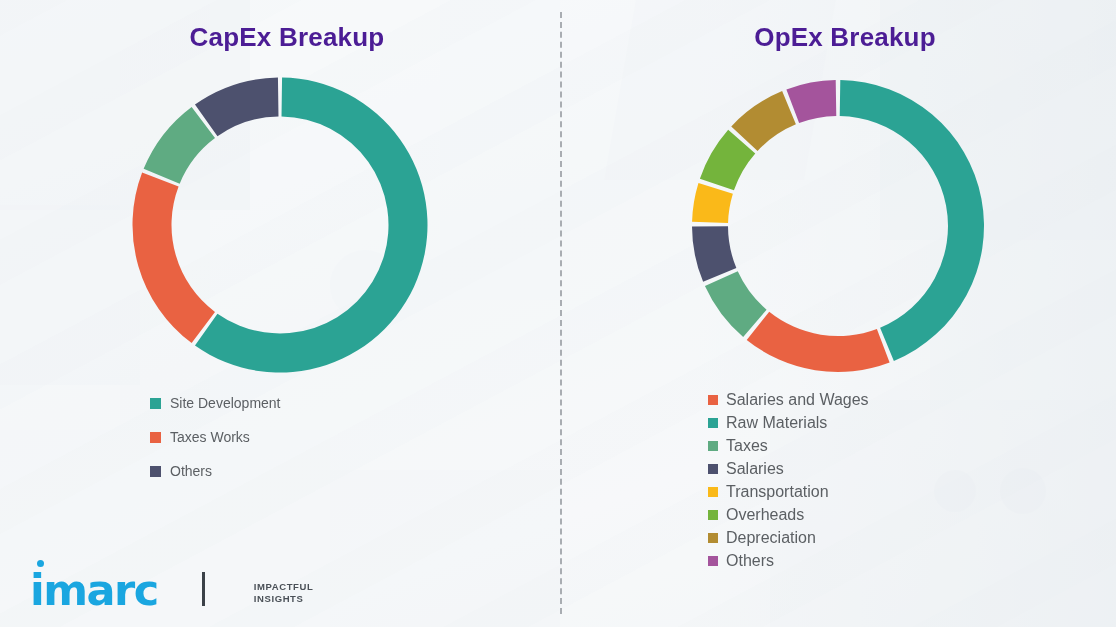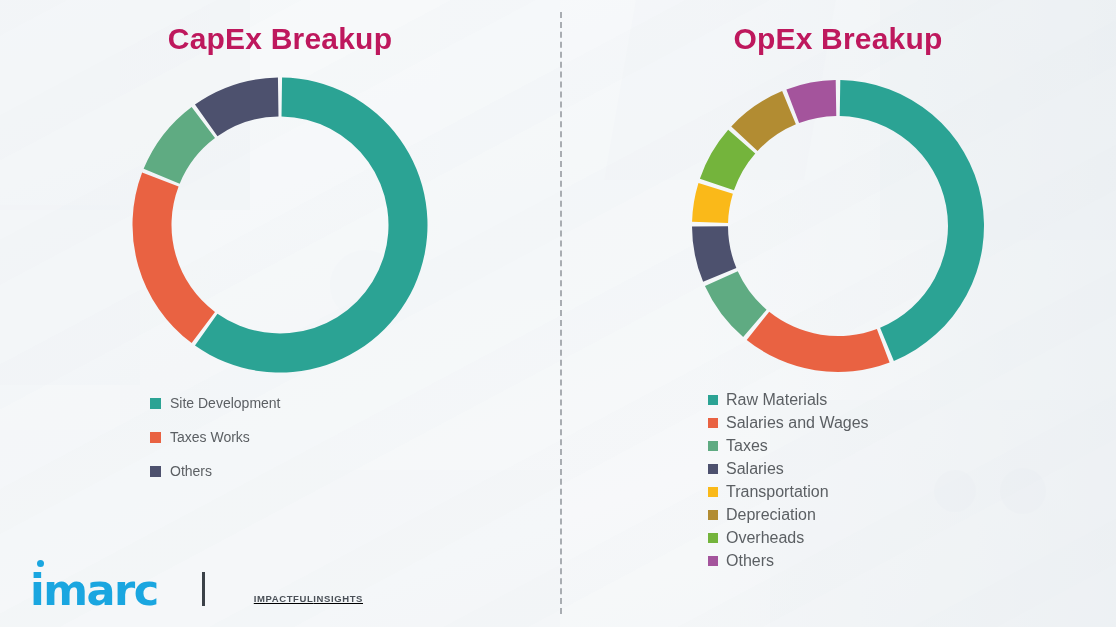--- a/index.html
+++ b/index.html
@@ -96,24 +96,25 @@
     height: 602px;
     border-left: 2px dashed #a9adb2;
     z-index: 3;
   }
 
   .chart-title {
     position: absolute;
     width: 100%;
     text-align: center;
     top: 22px;
-    font-size: 30px;
+    font-size: 26px;
     font-weight: bold;
-    color: #be185d;
+    color: #4c1d95;
     letter-spacing: 0.2px;
+    margin-left: 7px;
   }
 
   .donut-holder {
     position: absolute;
     left: 50%;
     transform: translateX(-50%);
   }
   .donut-holder.left  { top: 72px; }
   .donut-holder.right { top: 70px; }
 
@@ -183,23 +184,23 @@
     background: #1aa6e0;
   }
   .logo-bar {
     width: 3px;
     height: 34px;
     background: #3b4148;
     margin: 0 8px 3px 3px;
   }
   .logo-tag {
     display: flex;
+    flex-direction: column;
     justify-content: flex-end;
     margin-bottom: 4px;
-    text-decoration: underline;
   }
   .logo-tag div {
     font-size: 9.5px;
     font-weight: bold;
     color: #4a5057;
     letter-spacing: 0.6px;
     line-height: 1.25;
   }
 </style>
 </head>
@@ -262,46 +263,46 @@
           <path d="M 61.18058494379321 267.01927097760455 A 146 146 0 0 1 22.935121611224957 216.08109635634582 L 55.74563957010099 201.2665794465619 A 110 110 0 0 0 84.5607146836798 239.6446562160034 Z" fill="#5FAB82"></path>
           <path d="M 21.113588253352134 211.87178112530307 A 146 146 0 0 1 10.000720480528713 156.45867177293835 L 46.0005428277956 156.3455746234467 A 110 110 0 0 0 54.37325142375845 198.09517756015984 Z" fill="#4D516E"></path>
           <path d="M 10.058355083062537 151.87249725154012 A 146 146 0 0 1 16.454219839443795 113.07011251608364 L 50.86276837218368 123.65556422444658 A 110 110 0 0 0 46.043966158471775 152.89023765526994 Z" fill="#FAB919"></path>
           <path d="M 17.871537611178354 108.70805694307028 A 146 146 0 0 1 46.180999188639774 59.79299889927729 L 73.25965692294777 83.51527314329111 A 110 110 0 0 0 51.93061052896999 120.36908399820364 Z" fill="#74B43C"></path>
           <path d="M 49.25712316943981 56.39097307002815 A 146 146 0 0 1 100.12821887469693 21.113588253352134 L 113.90482243984016 54.37325142375845 A 110 110 0 0 0 75.57728457971493 80.9521029979664 Z" fill="#B28C32"></path>
           <path d="M 104.39267280822835 19.425171498839404 A 146 146 0 0 1 153.70673167247418 10.018011657677562 L 154.27219509569971 46.01357042701734 A 110 110 0 0 0 117.11776718428163 53.10115660871463 Z" fill="#A4549C"></path>
         </svg>
     </div>
     <div class="legend right" id="opex-legend">
         <div class="legend-row">
+          <span class="legend-swatch" style="background: rgb(233, 98, 66);"></span>
+          <span class="legend-label">Salaries and Wages</span>
+        </div>
+        <div class="legend-row">
           <span class="legend-swatch" style="background: rgb(43, 163, 148);"></span>
           <span class="legend-label">Raw Materials</span>
         </div>
         <div class="legend-row">
-          <span class="legend-swatch" style="background: rgb(233, 98, 66);"></span>
-          <span class="legend-label">Salaries and Wages</span>
-        </div>
-        <div class="legend-row">
           <span class="legend-swatch" style="background: rgb(95, 171, 130);"></span>
           <span class="legend-label">Taxes</span>
         </div>
         <div class="legend-row">
           <span class="legend-swatch" style="background: rgb(77, 81, 110);"></span>
           <span class="legend-label">Salaries</span>
         </div>
         <div class="legend-row">
           <span class="legend-swatch" style="background: rgb(250, 185, 25);"></span>
           <span class="legend-label">Transportation</span>
         </div>
         <div class="legend-row">
+          <span class="legend-swatch" style="background: rgb(116, 180, 60);"></span>
+          <span class="legend-label">Overheads</span>
+        </div>
+        <div class="legend-row">
           <span class="legend-swatch" style="background: rgb(178, 140, 50);"></span>
           <span class="legend-label">Depreciation</span>
-        </div>
-        <div class="legend-row">
-          <span class="legend-swatch" style="background: rgb(116, 180, 60);"></span>
-          <span class="legend-label">Overheads</span>
         </div>
         <div class="legend-row">
           <span class="legend-swatch" style="background: rgb(164, 84, 156);"></span>
           <span class="legend-label">Others</span>
         </div>
       </div>
   </div>
 
   <div class="divider"></div>
 

